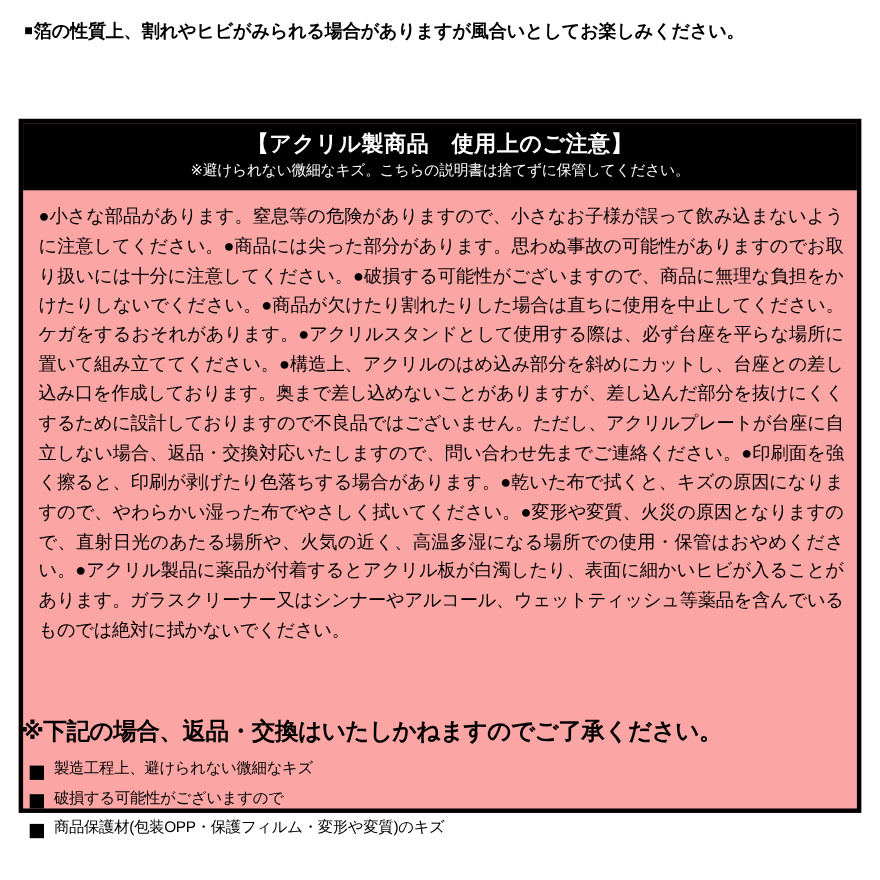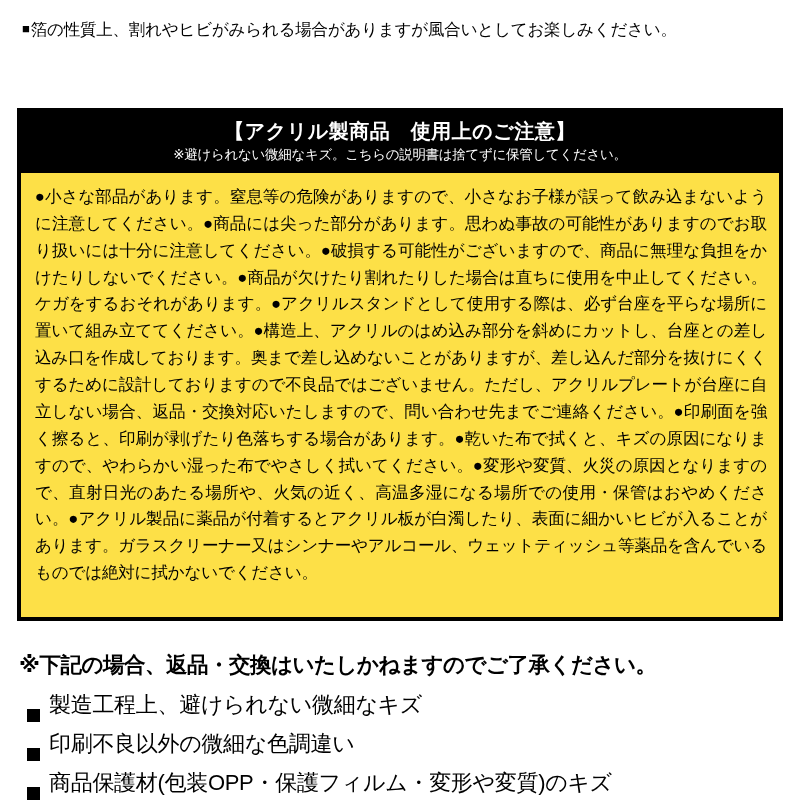--- a/index.html
+++ b/index.html
@@ -27,37 +27,38 @@
     box-sizing: border-box;
   }
   .note-line {
     font-size: 16.5px;
     line-height: 1.45;
     letter-spacing: -0.2px;
     color: #000;
     margin: 0 0 2px 0;
     text-align: justify;
     text-justify: inter-character;
+    font-weight: bold;
   }
   .sq {
     font-size: 13px;
     vertical-align: 2px;
     margin-right: 1px;
   }
 
   
   .box {
     position: absolute;
     left: 17px;
     top: 108px;
     width: 766px;
-    height: 513px;
+    height: 631px;
     border: 4px solid #000;
     box-sizing: border-box;
-    background: #fde047;
+    background: #fca5a5;
   }
   .box-head {
     background: #000;
     color: #fff;
     padding: 6px 0 8px 0;
     text-align: center;
   }
   .box-title {
     font-size: 20px;
     font-weight: bold;
@@ -95,22 +96,22 @@
   .bottom-head {
     font-size: 21.5px;
     font-weight: bold;
     letter-spacing: -0.5px;
     line-height: 1.3;
     color: #000;
     margin: 0 0 8px 2px;
   }
   .bullet-row {
     display: flex;
-    align-items: flex-end;
-    font-size: 22px;
+    align-items: center;
+    font-size: 14px;
     line-height: 1.55;
     letter-spacing: -0.3px;
     color: #000;
     margin: 0 0 5px 0;
     padding-left: 10px;
   }
   .bullet-sq {
     flex: 0 0 auto;
     width: 13px;
     height: 13px;
@@ -143,21 +144,21 @@
 
   <div class="bottom">
     <div class="bottom-head">※下記の場合、返品・交換はいたしかねますのでご了承ください。</div>
 
     <div class="bullet-row">
       <span class="bullet-sq"></span>
       <span class="bullet-text">製造工程上、避けられない微細なキズ</span>
     </div>
     <div class="bullet-row">
       <span class="bullet-sq"></span>
-      <span class="bullet-text">印刷不良以外の微細な色調違い</span>
+      <span class="bullet-text">破損する可能性がございますので</span>
     </div>
     <div class="bullet-row">
       <span class="bullet-sq"></span>
       <span class="bullet-text">商品保護材(包装OPP・保護フィルム・変形や変質)のキズ</span>
     </div>
   </div>
 
 </div>
 
 </body></html>

